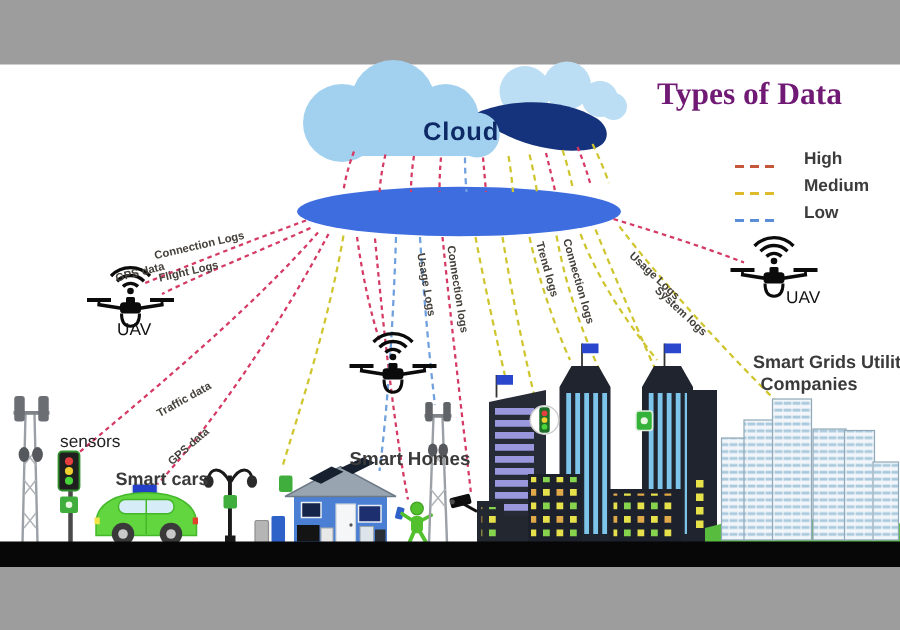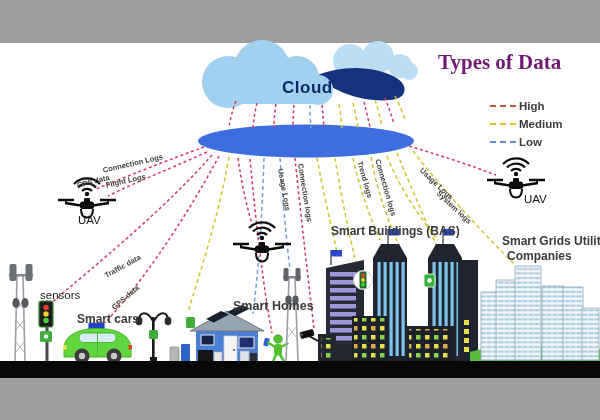--- a/index.html
+++ b/index.html
@@ -8,21 +8,21 @@
   .stage svg{position:absolute;left:0;top:0;}
   .lbl{position:absolute;white-space:nowrap;color:#333;}
   .cloud-lbl{font-size:17px;font-weight:bold;color:#0d2a66;letter-spacing:.5px;}
   .inet-lbl{font-size:17px;font-weight:bold;color:#0e2457;letter-spacing:.5px;}
   .title{font-family:"Liberation Serif",serif;font-size:21px;font-weight:bold;color:#701a75;}
   .scene-lbl{font-size:12px;font-weight:bold;color:#3a3a3a;}
   .sensors-lbl{font-size:11.5px;font-weight:normal;color:#222;}
   .uav-lbl{font-size:11.5px;font-weight:normal;color:#111;}
   .flow{font-size:7.5px;font-weight:bold;color:#44403a;transform-origin:left top;}
   .legend{position:absolute;left:490px;top:100px;display:flex;flex-direction:column;gap:6px;}
-  .legend-row{display:flex;align-items:center;gap:3px;}
+  .legend-row{display:flex;align-items:flex-end;gap:20px;}
   .sw{width:26px;height:0;border-top:2.5px dashed #888;}
   .sw-high{border-color:#c4573a;}
   .sw-medium{border-color:#debb2d;}
   .sw-low{border-color:#5b8dd9;}
   .legend-row span{font-size:11.5px;font-weight:bold;color:#3c3c3c;}
   .lr{stroke:#d43a64;fill:none;stroke-width:1.5;stroke-dasharray:3 2.6;}
   .ly{stroke:#cfc52e;fill:none;stroke-width:1.5;stroke-dasharray:4 3;}
   .lb{stroke:#6f9fdd;fill:none;stroke-width:1.5;stroke-dasharray:4 3;}
 </style>
 </head>
@@ -285,21 +285,20 @@
       <div class="sw sw-low"></div>
       <span>Low</span>
     </div>
   </div>
 
   <div class="lbl uav-lbl" style="left:78px;top:214px;">UAV</div>
   <div class="lbl uav-lbl" style="left:524px;top:193px;">UAV</div>
   <div class="lbl sensors-lbl" style="left:40px;top:289px;">sensors</div>
   <div class="lbl scene-lbl" style="left:77px;top:312px;font-size:12px;">Smart cars</div>
   <div class="lbl scene-lbl" style="left:187px;top:299px;font-size:12.5px;margin-left:46px;">Smart Homes</div>
-  <div class="lbl scene-lbl" style="left:331px;top:224px;">Smart Buildings (BAS)</div>
   <div class="lbl scene-lbl" style="left:502px;top:234px;">Smart Grids Utility</div>
   <div class="lbl scene-lbl" style="left:507px;top:249px;">Companies</div>
 
   <div class="lbl flow" style="left:76px;top:181px;transform:rotate(-14deg);">GPS data</div>
   <div class="lbl flow" style="left:102px;top:166px;transform:rotate(-13deg);">Connection Logs</div>
   <div class="lbl flow" style="left:105px;top:181px;transform:rotate(-13deg);">Flight Logs</div>
   <div class="lbl flow" style="left:103px;top:272px;transform:rotate(-29deg);">Traffic data</div>
   <div class="lbl flow" style="left:110px;top:305px;transform:rotate(-41deg);">GPS data</div>
   <div class="lbl flow" style="left:285px;top:168px;transform:rotate(80deg);">Usage Logs</div>
   <div class="lbl flow" style="left:305px;top:163px;transform:rotate(81deg);">Connection logs</div>

